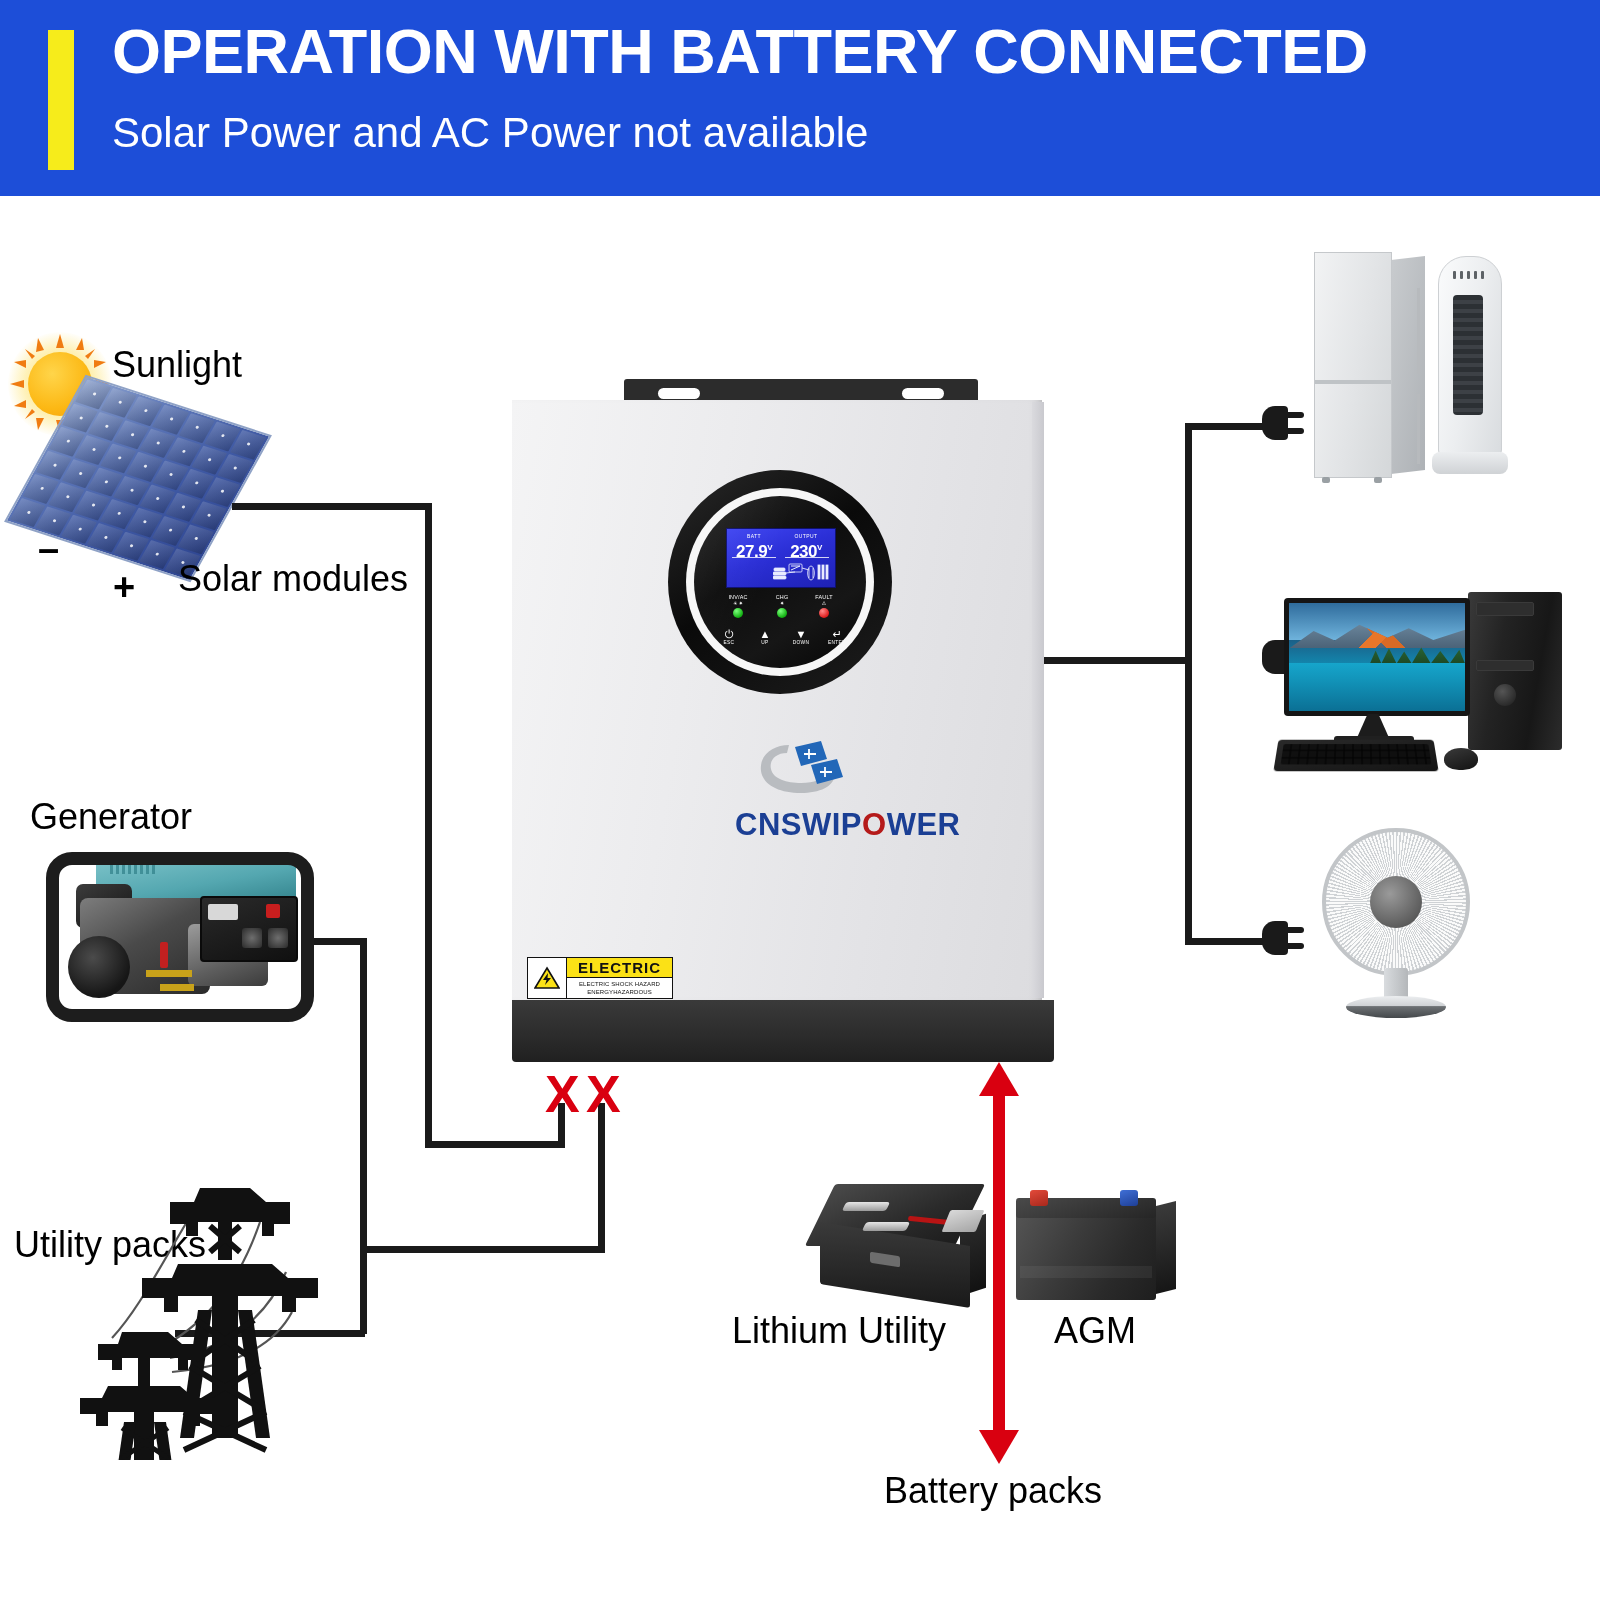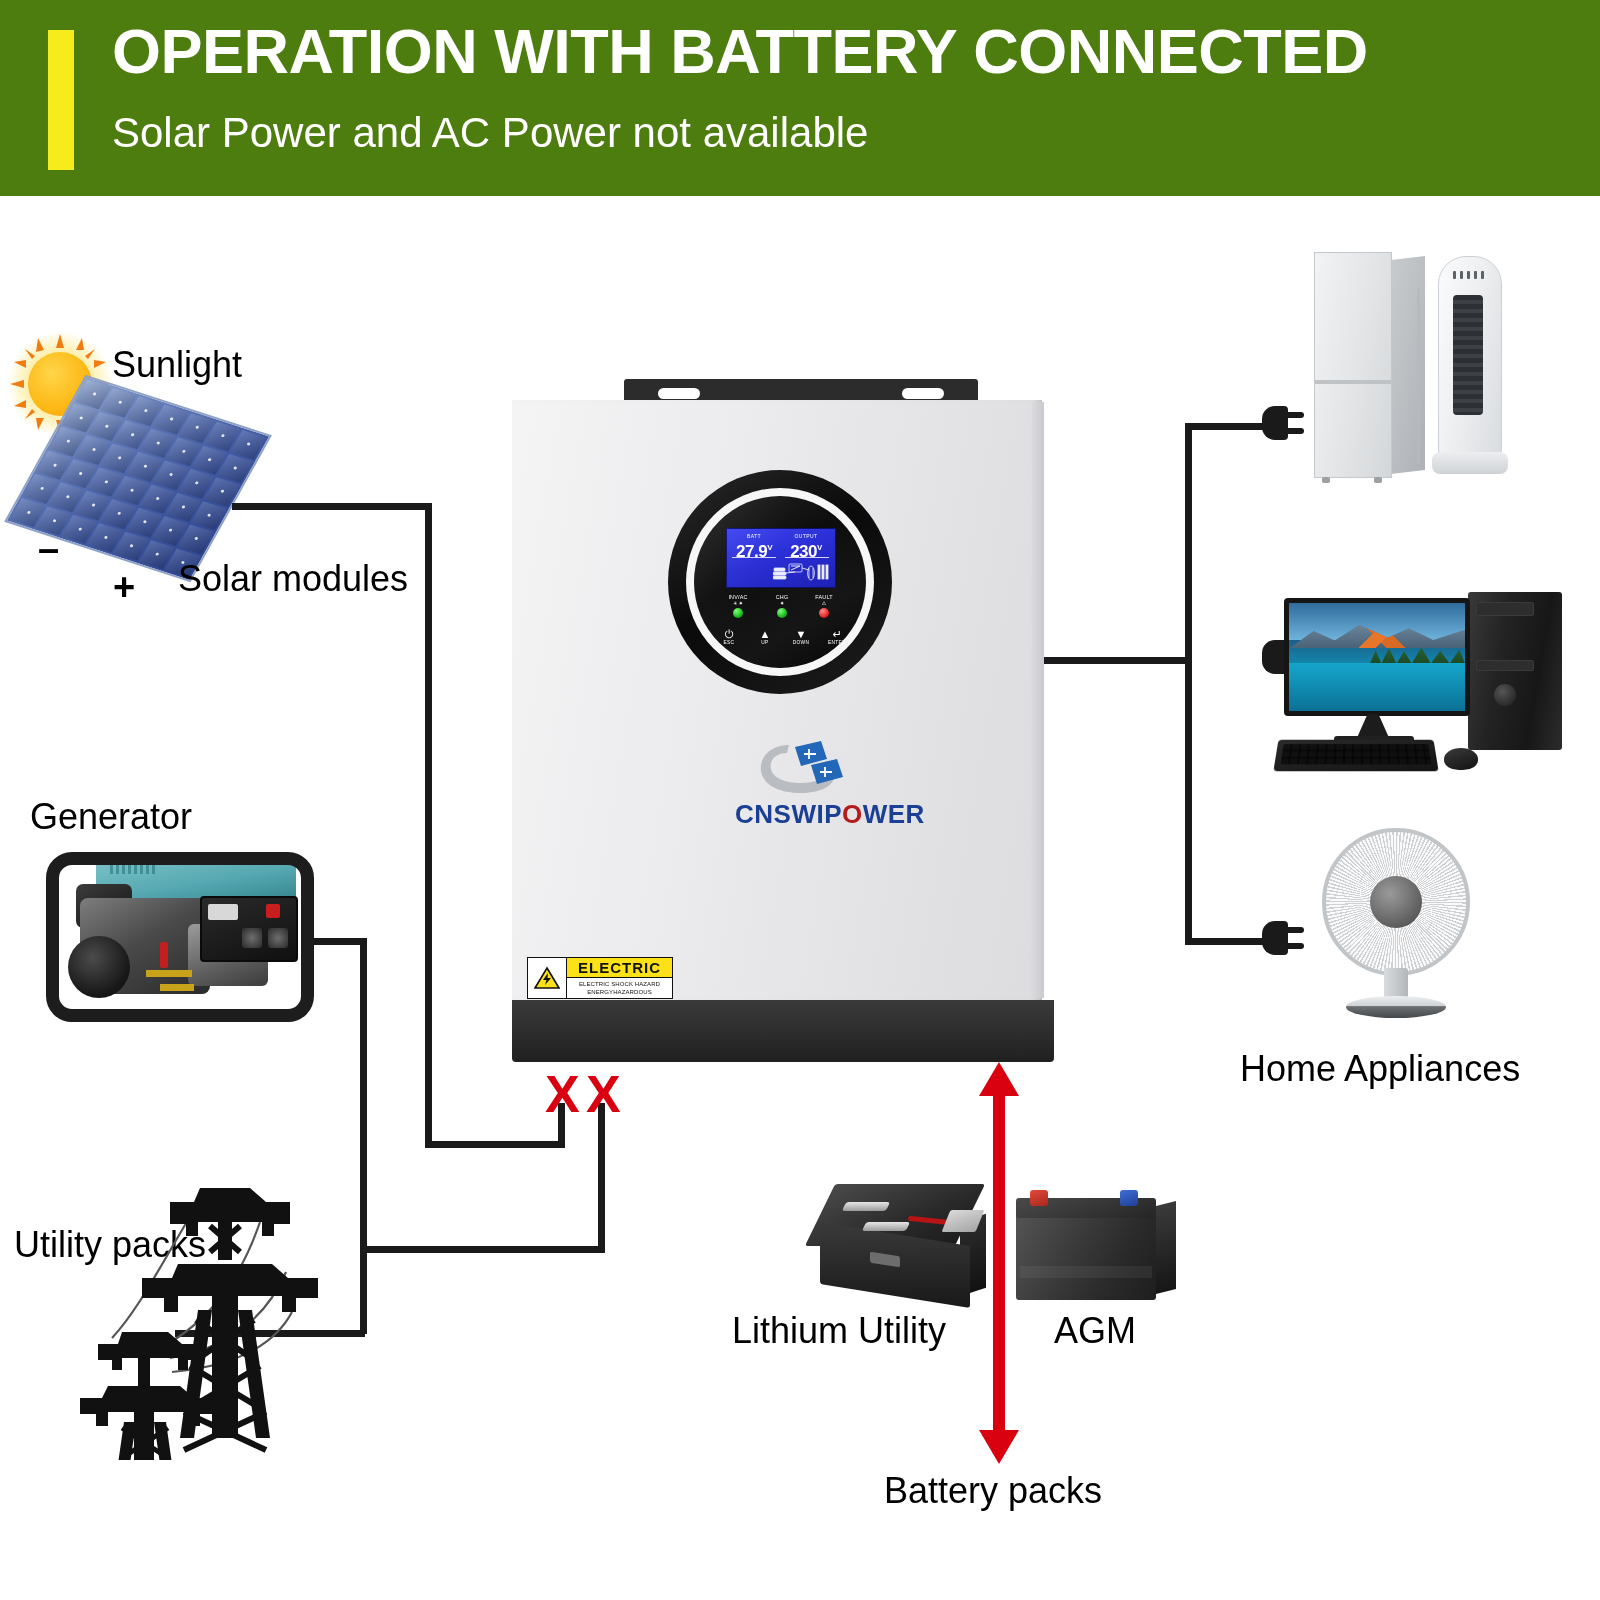--- a/index.html
+++ b/index.html
@@ -1,20 +1,20 @@
 <!DOCTYPE html>
 <html><head>
 <meta charset="utf-8">
 <style>
   html,body{margin:0;padding:0;background:#fff;}
   body{width:1600px;height:1600px;font-family:"Liberation Sans",sans-serif;overflow:hidden;}
   #stage{position:relative;width:1600px;height:1600px;background:#ffffff;}
 
   
-  .banner{position:absolute;left:0;top:0;width:1600px;height:196px;background:#4d7c0f;}
+  .banner{position:absolute;left:0;top:0;width:1600px;height:196px;background:#1d4ed8;}
   .banner-accent{position:absolute;left:48px;top:30px;width:26px;height:140px;background:#f6ec1b;}
   .banner-title{position:absolute;left:112px;top:20px;width:1440px;color:#ffffff;
     font-size:63px;font-weight:bold;letter-spacing:-0.5px;line-height:1.0;white-space:nowrap;}
   .banner-sub{position:absolute;left:112px;top:112px;width:1400px;color:#ffffff;
     font-size:42px;font-weight:400;line-height:1.0;white-space:nowrap;}
 
   
   .lbl{position:absolute;color:#000;font-size:34px;white-space:nowrap;}
   .lbl.big{font-size:36px;}
 
@@ -80,22 +80,22 @@
   .led-red{background:radial-gradient(circle at 35% 30%,#ff8b8b,#e02323 65%,#9b0f0f);}
 
   .btn-row{position:absolute;left:18px;top:132px;width:140px;height:26px;}
   .btn-unit{position:absolute;width:34px;text-align:center;color:#fff;}
   .btn-glyph{font-size:11px;line-height:12px;}
   .btn-name{font-size:4.8px;letter-spacing:.3px;line-height:6px;}
 
   
   .logo-wrap{position:absolute;left:735px;top:735px;width:140px;height:110px;}
   .logo-mark{position:absolute;left:22px;top:0;width:96px;height:62px;}
-  .logo-txt{position:absolute;left:0;top:64px;width:140px;text-align:left;
-    color:#1b3f94;font-size:26px;font-weight:bold;letter-spacing:.5px;white-space:nowrap;}
+  .logo-txt{position:absolute;left:0;top:72px;width:140px;text-align:left;
+    color:#1b3f94;font-size:31px;font-weight:bold;letter-spacing:.5px;white-space:nowrap;}
   .logo-txt .o{color:#b51a1a;}
 
   
   .caution{position:absolute;left:527px;top:957px;width:144px;height:40px;background:#fff;border:1.5px solid #111;display:flex;}
   .caution-ico{width:38px;border-right:1.5px solid #111;display:flex;align-items:center;justify-content:center;}
   .caution-right{flex:1;display:flex;flex-direction:column;}
   .caution-hd{background:#fbe116;border-bottom:1px solid #111;text-align:center;
     font-size:15px;font-weight:bold;letter-spacing:1px;line-height:19px;color:#111;}
   .caution-bd{flex:1;text-align:center;color:#111;font-size:6px;line-height:8px;padding-top:2px;letter-spacing:.1px;}
 
@@ -558,21 +558,20 @@
     <div class="mouse"></div>
   </div>
 
   <div class="fan">
     <div class="fan-blades"></div>
     <div class="fan-cage"></div>
     <div class="fan-hub"></div>
     <div class="fan-neck"></div>
     <div class="fan-base"></div>
   </div>
-  <div class="lbl big" style="left:1240px;top:1048px">Home Appliances</div>
 
   <div class="lion">
     <div class="lion-top"></div>
     <div class="lion-side"></div>
     <div class="lion-front"></div>
     <div class="lion-h" style="left:32px;top:24px;width:44px;height:9px;transform:skewX(-26deg)"></div>
     <div class="lion-h" style="left:52px;top:44px;width:44px;height:9px;transform:skewX(-26deg)"></div>
     <div class="lion-cable" style="left:96px;top:40px;width:44px;transform:rotate(6deg)"></div>
     <div class="lion-plug" style="left:134px;top:32px"></div>
     <div style="position:absolute;left:58px;top:76px;width:30px;height:11px;background:#6d6d6d;border-radius:2px;transform:skewY(9deg)"></div>

